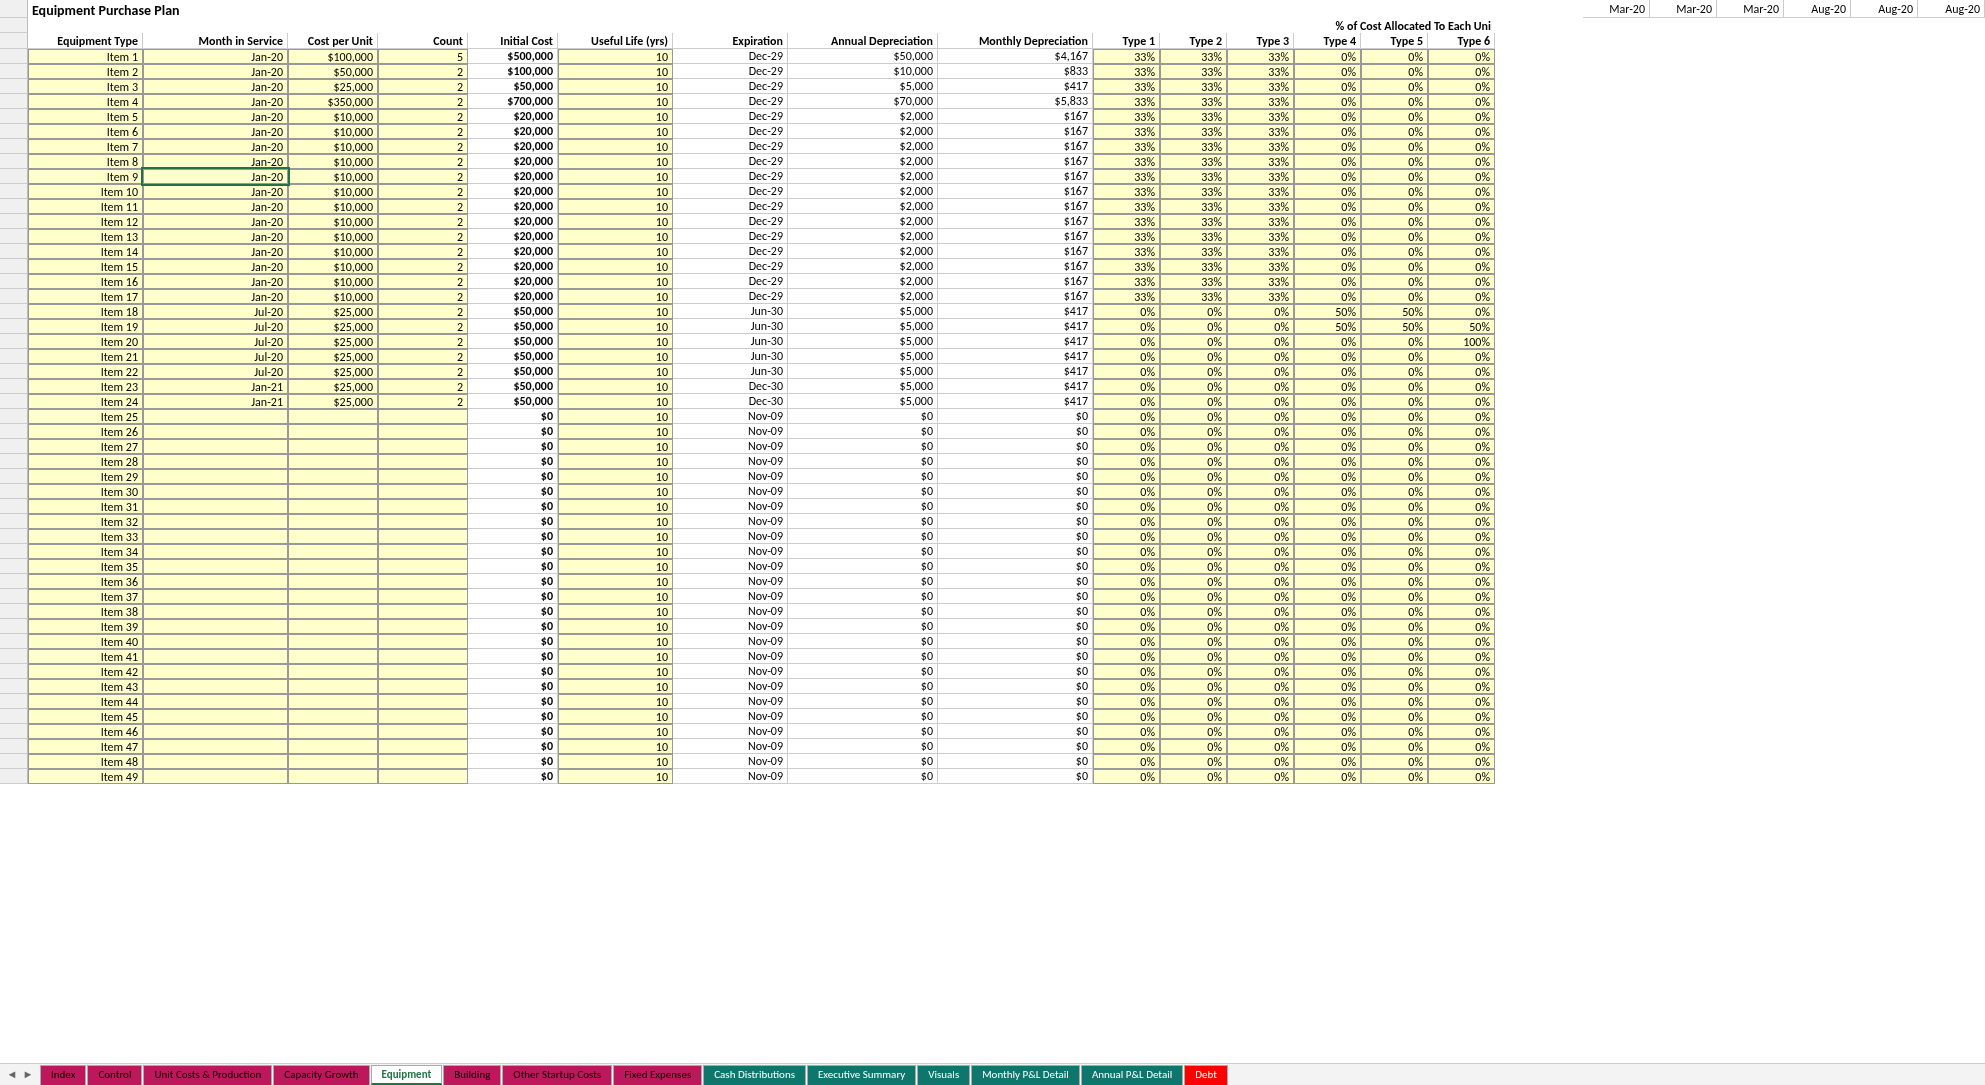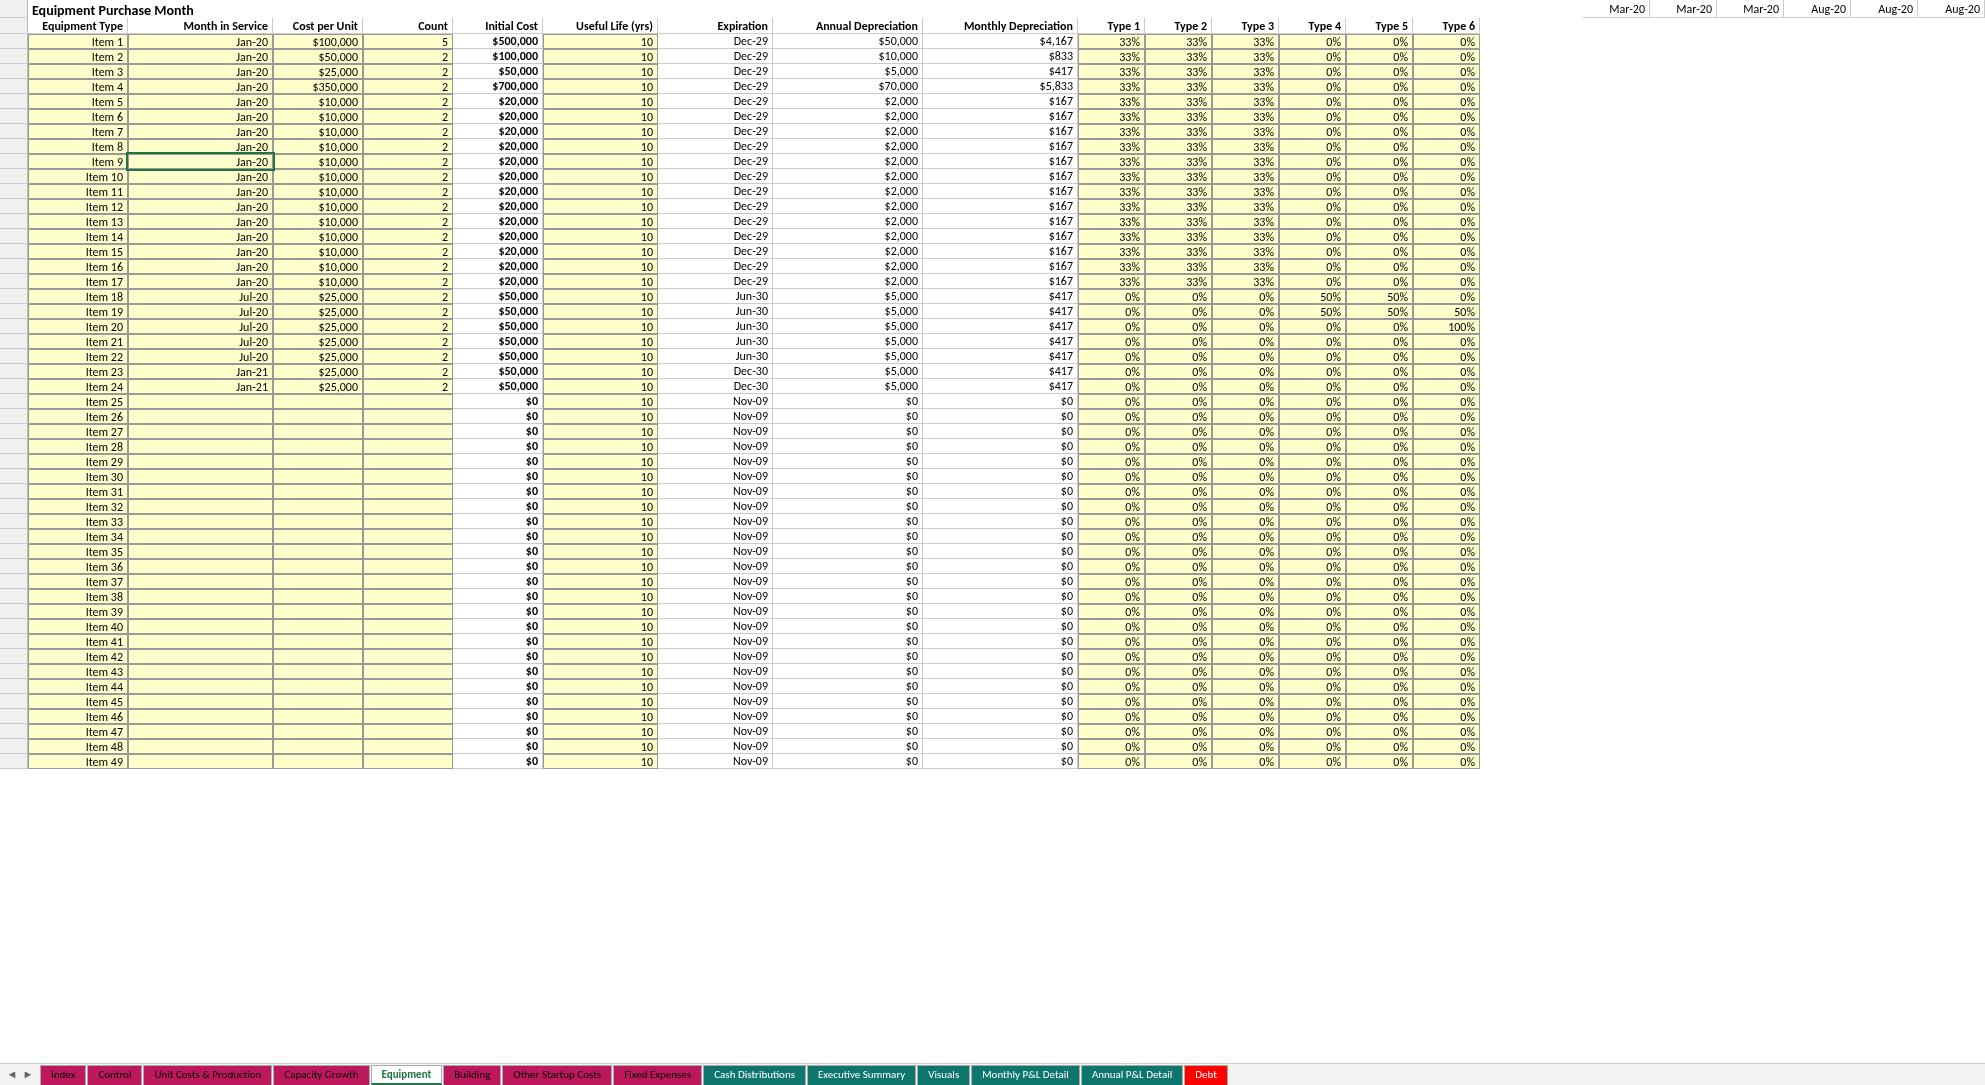--- a/index.html
+++ b/index.html
@@ -6,21 +6,21 @@
 body { font-family: Calibri, Arial, sans-serif; font-size: 12px; background: #fff; color: #000; overflow: hidden; }
 .grid { position: relative; width: 100%; }
 .row { display: flex; height: 15px; border-bottom: 0px solid #ccc; }
 .cell { border-right: 1px solid #ccc; border-bottom: 1px solid #ccc; padding: 0 4px; overflow: hidden; white-space: nowrap; display: flex; align-items: center; }
 .cell.right { justify-content: flex-end; }
 .cell.bold { font-weight: bold; }
 .cell.input { background: #ffffcc; border: 1px solid #999; }
 .title-row { font-weight: bold; font-size: 14px; padding: 2px 4px; border-bottom: 2px solid #006400; }
 .header-cell { font-weight: bold; text-align: right; justify-content: flex-end; }
 .rownum { width: 28px; background: #f0f0f0; border-right: 1px solid #bbb; justify-content: center; font-size: 10px; color: #666; }
-.c-eq { width: 100px; text-align: right; }
+.c-eq { width: 115px; text-align: right; }
 .c-month { width: 145px; }
 .c-cpu { width: 90px; }
 .c-count { width: 90px; }
 .c-init { width: 90px; }
 .c-life { width: 115px; }
 .c-exp { width: 115px; text-align: center; }
 .c-ann { width: 150px; }
 .c-mon { width: 155px; }
 .c-type { width: 67px; }
 .sheet-tabs { position: fixed; bottom: 0; left: 0; right: 0; height: 22px; background: #f3f3f3; border-top: 1px solid #ccc; display: flex; align-items: center; font-size: 11px; }
@@ -32,30 +32,35 @@
 .tab.red { background: #ff0000; color: #fff; }
 .start-label { text-align: right; padding-right: 8px; }
 </style>
 </head>
 <body>
 
 <div class="grid">
 
   <div class="row" style="height:18px">
     <div class="cell rownum"></div>
-    <div class="title-row" style="width:345px;border:none">Equipment Purchase Month</div>
+    <div class="title-row" style="width:345px;border:none">Equipment Purchase Plan</div>
     <div style="flex:1"></div>
     <div class="cell c-type right">Mar-20</div>
     <div class="cell c-type right">Mar-20</div>
     <div class="cell c-type right">Mar-20</div>
     <div class="cell c-type right">Aug-20</div>
     <div class="cell c-type right">Aug-20</div>
     <div class="cell c-type right">Aug-20</div>
   </div>
 
+  <div class="row">
+    <div class="cell rownum"></div>
+    <div style="width:1065px"></div>
+    <div class="cell right bold" style="width:402px;border:none">% of Cost Allocated To Each Uni</div>
+  </div>
 
   <div class="row" style="height:16px">
     <div class="cell rownum"></div>
     <div class="cell c-eq header-cell">Equipment Type</div>
     <div class="cell c-month header-cell">Month in Service</div>
     <div class="cell c-cpu header-cell">Cost per Unit</div>
     <div class="cell c-count header-cell">Count</div>
     <div class="cell c-init header-cell">Initial Cost</div>
     <div class="cell c-life header-cell">Useful Life (yrs)</div>
     <div class="cell c-exp header-cell">Expiration</div>

